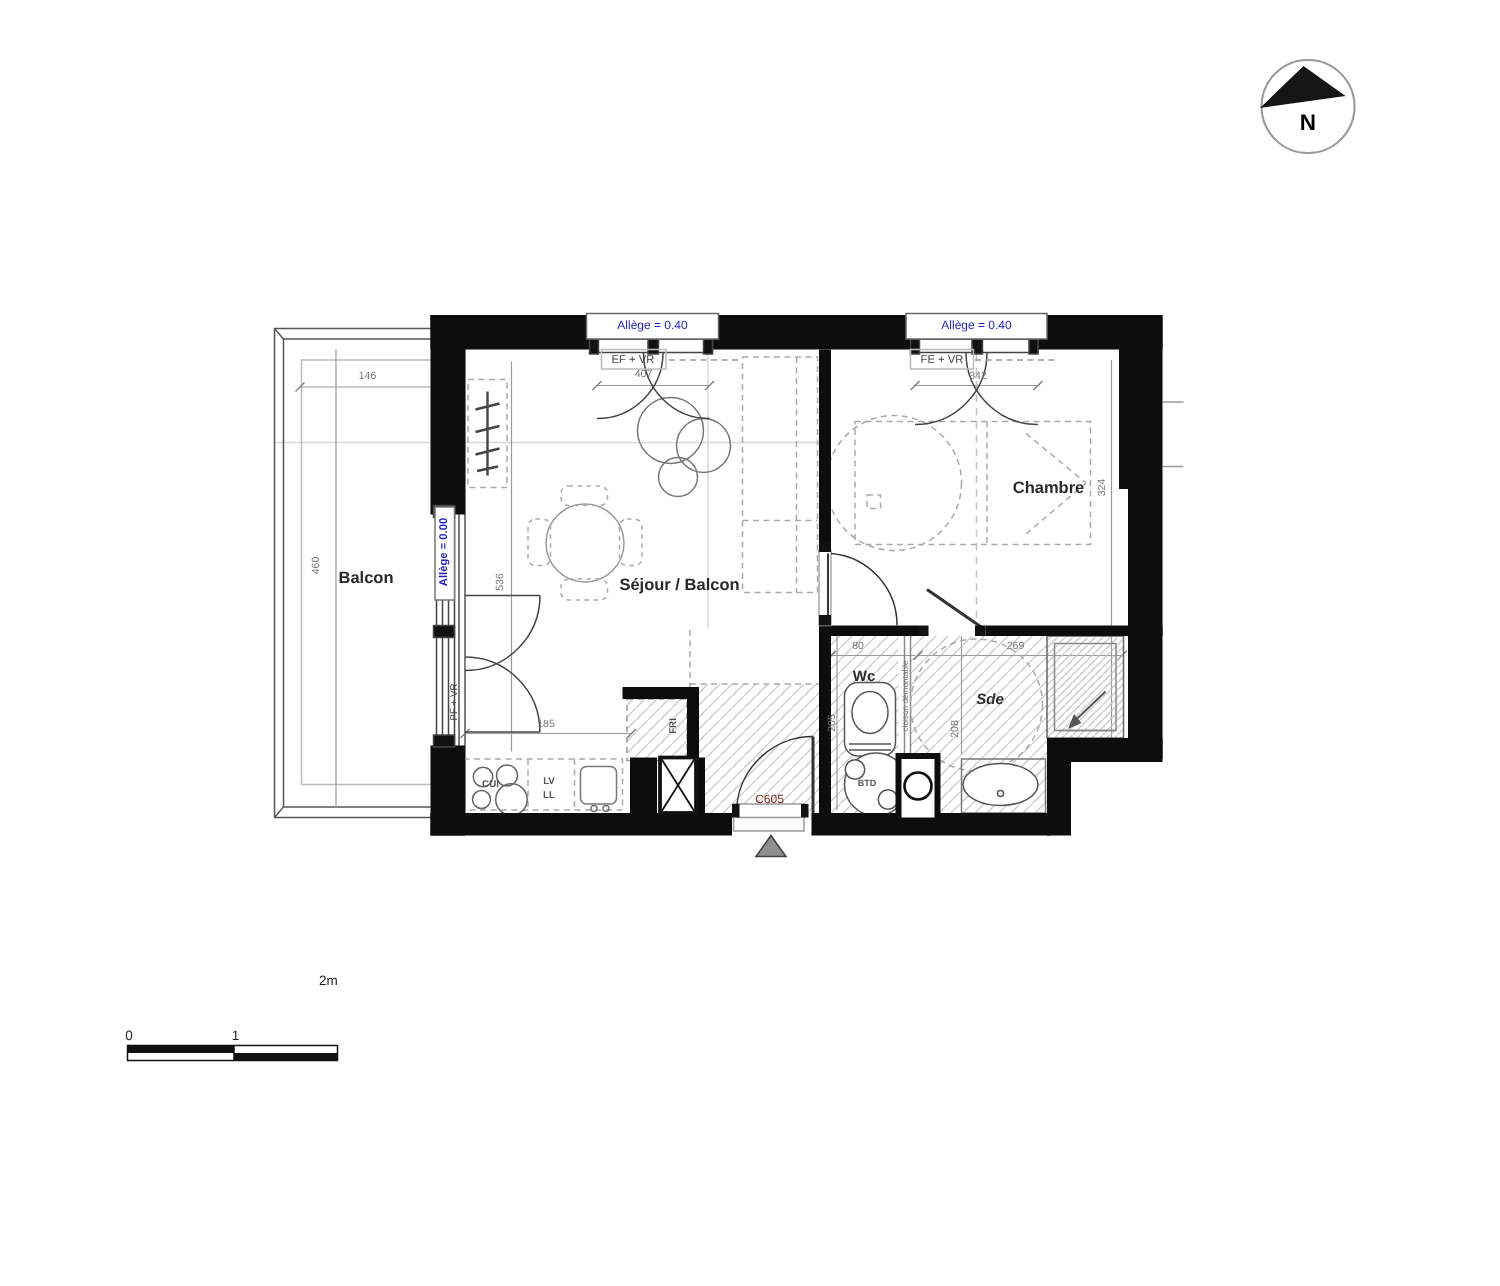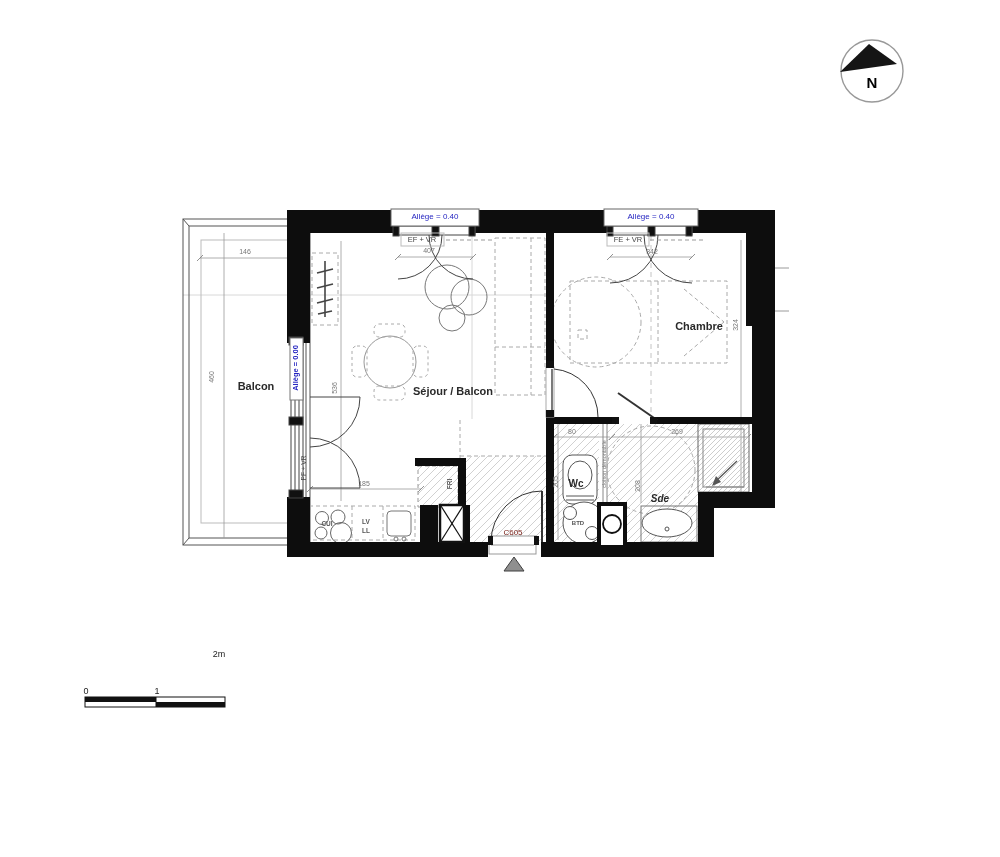--- a/index.html
+++ b/index.html
@@ -3,21 +3,21 @@
 <meta charset="utf-8">
 <style>
   html,body{margin:0;padding:0;background:#fff;}
   #stage{position:relative;width:1000px;height:857px;background:#fff;overflow:hidden;
          font-family:"Liberation Sans","DejaVu Sans",sans-serif;}
   #draw{position:absolute;left:0;top:0;}
   .lbl{position:absolute;transform:translate(-50%,-50%);white-space:nowrap;color:#333;
        font-size:8px;line-height:1;}
   .rot{transform:translate(-50%,-50%) rotate(-90deg);}
   .room{font-size:11px;font-weight:600;color:#2a2a2a;}
-  .room-sm{font-size:10px;font-weight:600;color:#2a2a2a;margin-top:32px;}
+  .room-sm{font-size:10px;font-weight:600;color:#2a2a2a;}
   .dim{font-size:7px;color:#777;}
   .blue{font-size:8px;font-weight:400;color:#1f1fbf;}
   .blue-v{font-size:7.5px;font-weight:700;color:#1f1fbf;}
   .typ{font-size:7.5px;color:#444;}
   .tiny{font-size:6.5px;font-weight:600;color:#555;}
   .micro{font-size:5.5px;color:#777;}
   .c605{font-size:8px;font-weight:400;color:#7b241c;}
   .scalet{font-size:9px;color:#222;}
   .north{font-size:15px;font-weight:600;color:#000;}
 </style>
@@ -285,21 +285,21 @@
   <g>
     <rect x="85" y="697" width="140" height="10" fill="#fff" stroke="#111"></rect>
     <rect x="85" y="697" width="71" height="5" fill="#111"></rect>
     <rect x="156" y="702" width="69" height="5" fill="#111"></rect>
     <line x1="156" y1="697" x2="156" y2="707" stroke="#111"></line>
   </g>
 </svg>
 
 <span class="lbl north" style="left:872px;top:82px;">N</span>
 
-<span class="lbl room" style="left:256px;top:386px;">Balcon</span>
+<span class="lbl room" style="left:244px;top:386px;">Balcon</span>
 <span class="lbl room" style="left:453px;top:391px;">Séjour / Balcon</span>
 <span class="lbl room" style="left:667px;top:326px;margin-left:32px;">Chambre</span>
 <span class="lbl room-sm" style="left:576px;top:452px;">Wc</span>
 <span class="lbl room-sm" style="left:660px;top:467px;font-style:italic;">Sde</span>
 
 <span class="lbl blue" style="left:435px;top:217px;">Allège = 0.40</span>
 <span class="lbl blue" style="left:651px;top:217px;">Allège = 0.40</span>
 <span class="lbl typ" style="left:422px;top:240px;">EF + VR</span>
 <span class="lbl typ" style="left:628px;top:240px;">FE + VR</span>
 <span class="lbl dim" style="left:429px;top:250px;">407</span>

